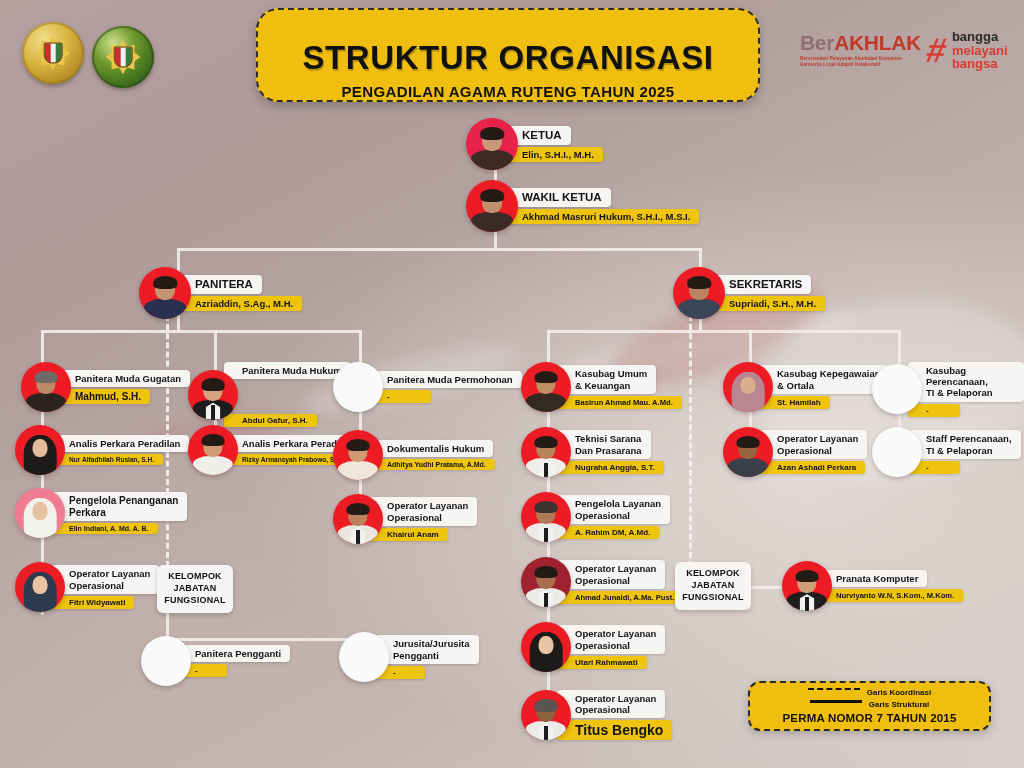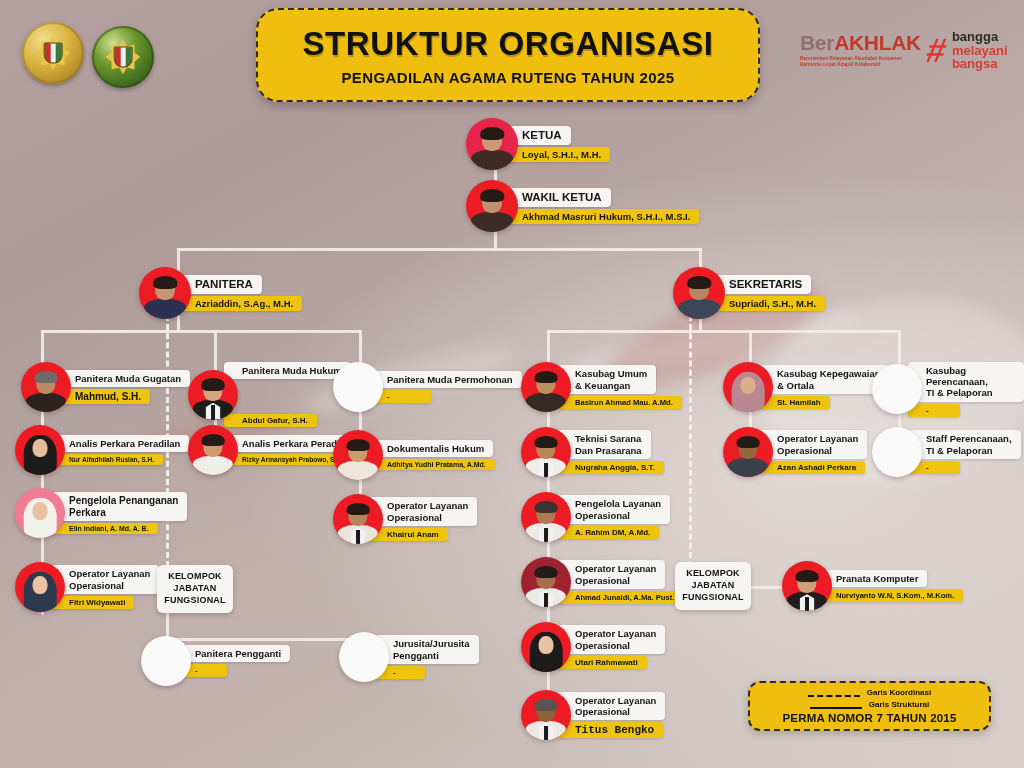--- a/index.html
+++ b/index.html
@@ -60,21 +60,21 @@
     border: 1px solid #5a4412;
     border-radius: 2px 2px 45% 45%;
   }
 
   .title-card {
     position: absolute;
     background: #EFBE0E;
     border-radius: 22px;
     border: 2px dashed #2b2b2b;
     display: flex; flex-direction: column;
-    align-items: center; justify-content: center;
+    align-items: center; justify-content: flex-end;
     box-shadow: 0 4px 10px rgba(0,0,0,.22);
   }
   .title-main {
     font-weight: 900;
     letter-spacing: .6px;
     color: #111;
     text-shadow: 1px 2px 0 rgba(0,0,0,.22);
   }
   .title-sub {
     font-weight: 800;
@@ -197,21 +197,21 @@
   
   .legend {
     position: absolute;
     background: #EFBE0E;
     border: 2px dashed #2b2b2b;
     border-radius: 12px;
     display: flex; flex-direction: column;
     align-items: center; justify-content: center;
     box-shadow: 0 3px 8px rgba(0,0,0,.2);
   }
-  .legend-row { display: flex; align-items: flex-end; gap: 7px; }
+  .legend-row { display: flex; align-items: flex-start; gap: 7px; }
   .lg-dash { width: 52px; height: 0; border-top: 2.5px dashed #111; }
   .lg-solid { width: 52px; height: 2.5px; background: #111; }
   .lg-txt { font-size: 8px; font-weight: 800; color: #111; }
   .legend-foot { font-size: 11.5px; font-weight: 900; color: #111; margin-top: 3px; letter-spacing: .2px; }
 </style>
 </head>
 <body>
 
 <div id="root">
 
@@ -294,21 +294,21 @@
   <div class="node" style="left:466px;top:118px;">
     <div class="ph" style="width:52px;height:52px;background:#E8234A;">
       <div class="face">
         <div class="body" style="background:#3d2a22;"></div>
         <div class="head" style="background:#c99878;"></div>
         <div class="hair"></div>
       </div>
     </div>
     <div class="labels">
       <div class="role" style="font-size:11.5px;">KETUA</div>
-      <div class="name" style="font-size:9.5px;">Loyal, S.H.I., M.H.</div>
+      <div class="name" style="font-size:9.5px;">Elin, S.H.I., M.H.</div>
     </div>
   </div>
 
   <div class="node" style="left:466px;top:180px;">
     <div class="ph" style="width:52px;height:52px;">
       <div class="face">
         <div class="body" style="background:#3a2b26;"></div>
         <div class="head" style="background:#c18f6d;"></div>
         <div class="hair"></div>
       </div>
@@ -580,21 +580,21 @@
         <div class="body" style="background:#eceae6;"></div>
         <div class="shirt"></div>
         <div class="tie"></div>
         <div class="head" style="background:#8f5f3e;"></div>
         <div class="hair" style="background:#5a5553;"></div>
       </div>
     </div>
     <div class="labels">
       <div class="role" style="font-size:9.5px;">Operator Layanan
 Operasional</div>
-      <div class="name" style="font-size:11px;font-family:Liberation Mono, monospace;">Titus Bengko</div>
+      <div class="name" style="font-size:14px;">Titus Bengko</div>
     </div>
   </div>
 
   <div class="node" style="left:723px;top:362px;">
     <div class="ph" style="width:50px;height:50px;">
       <div class="face">
         <div class="hijab" style="background:#b88792;"></div>
         <div class="head" style="background:#d9ae8c;width:34%;height:40%;top:16%;"></div>
       </div>
     </div>

